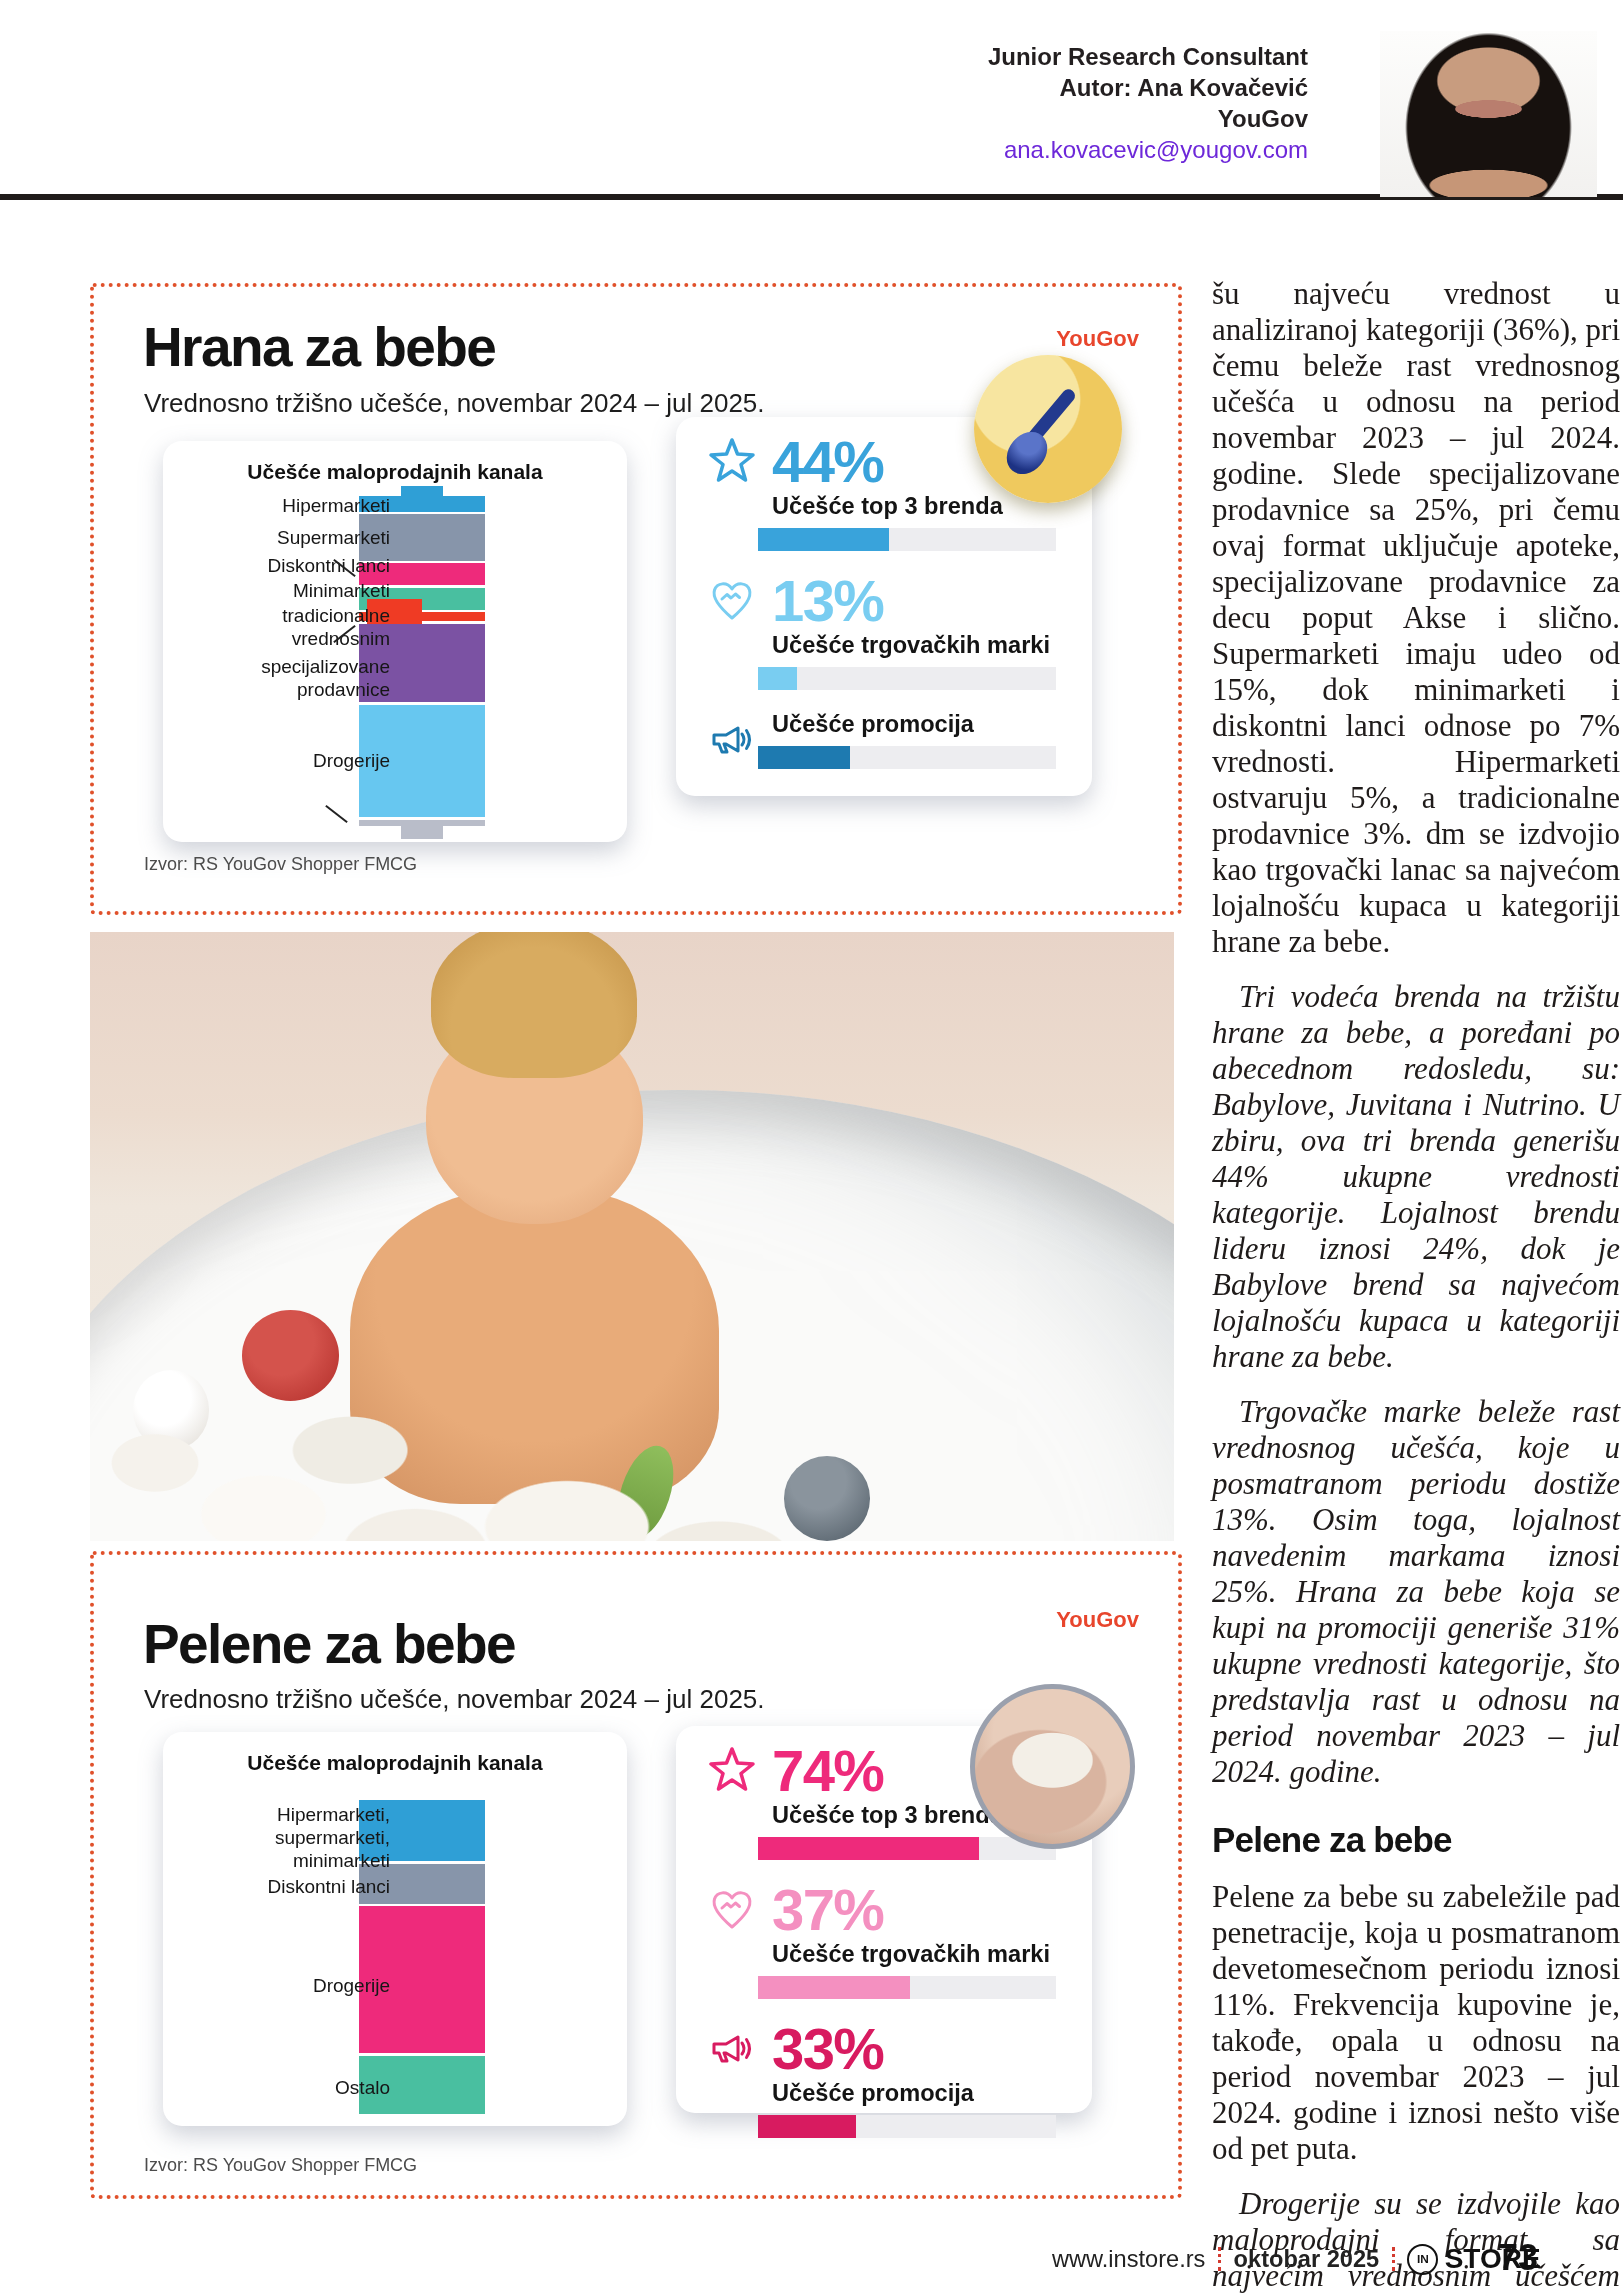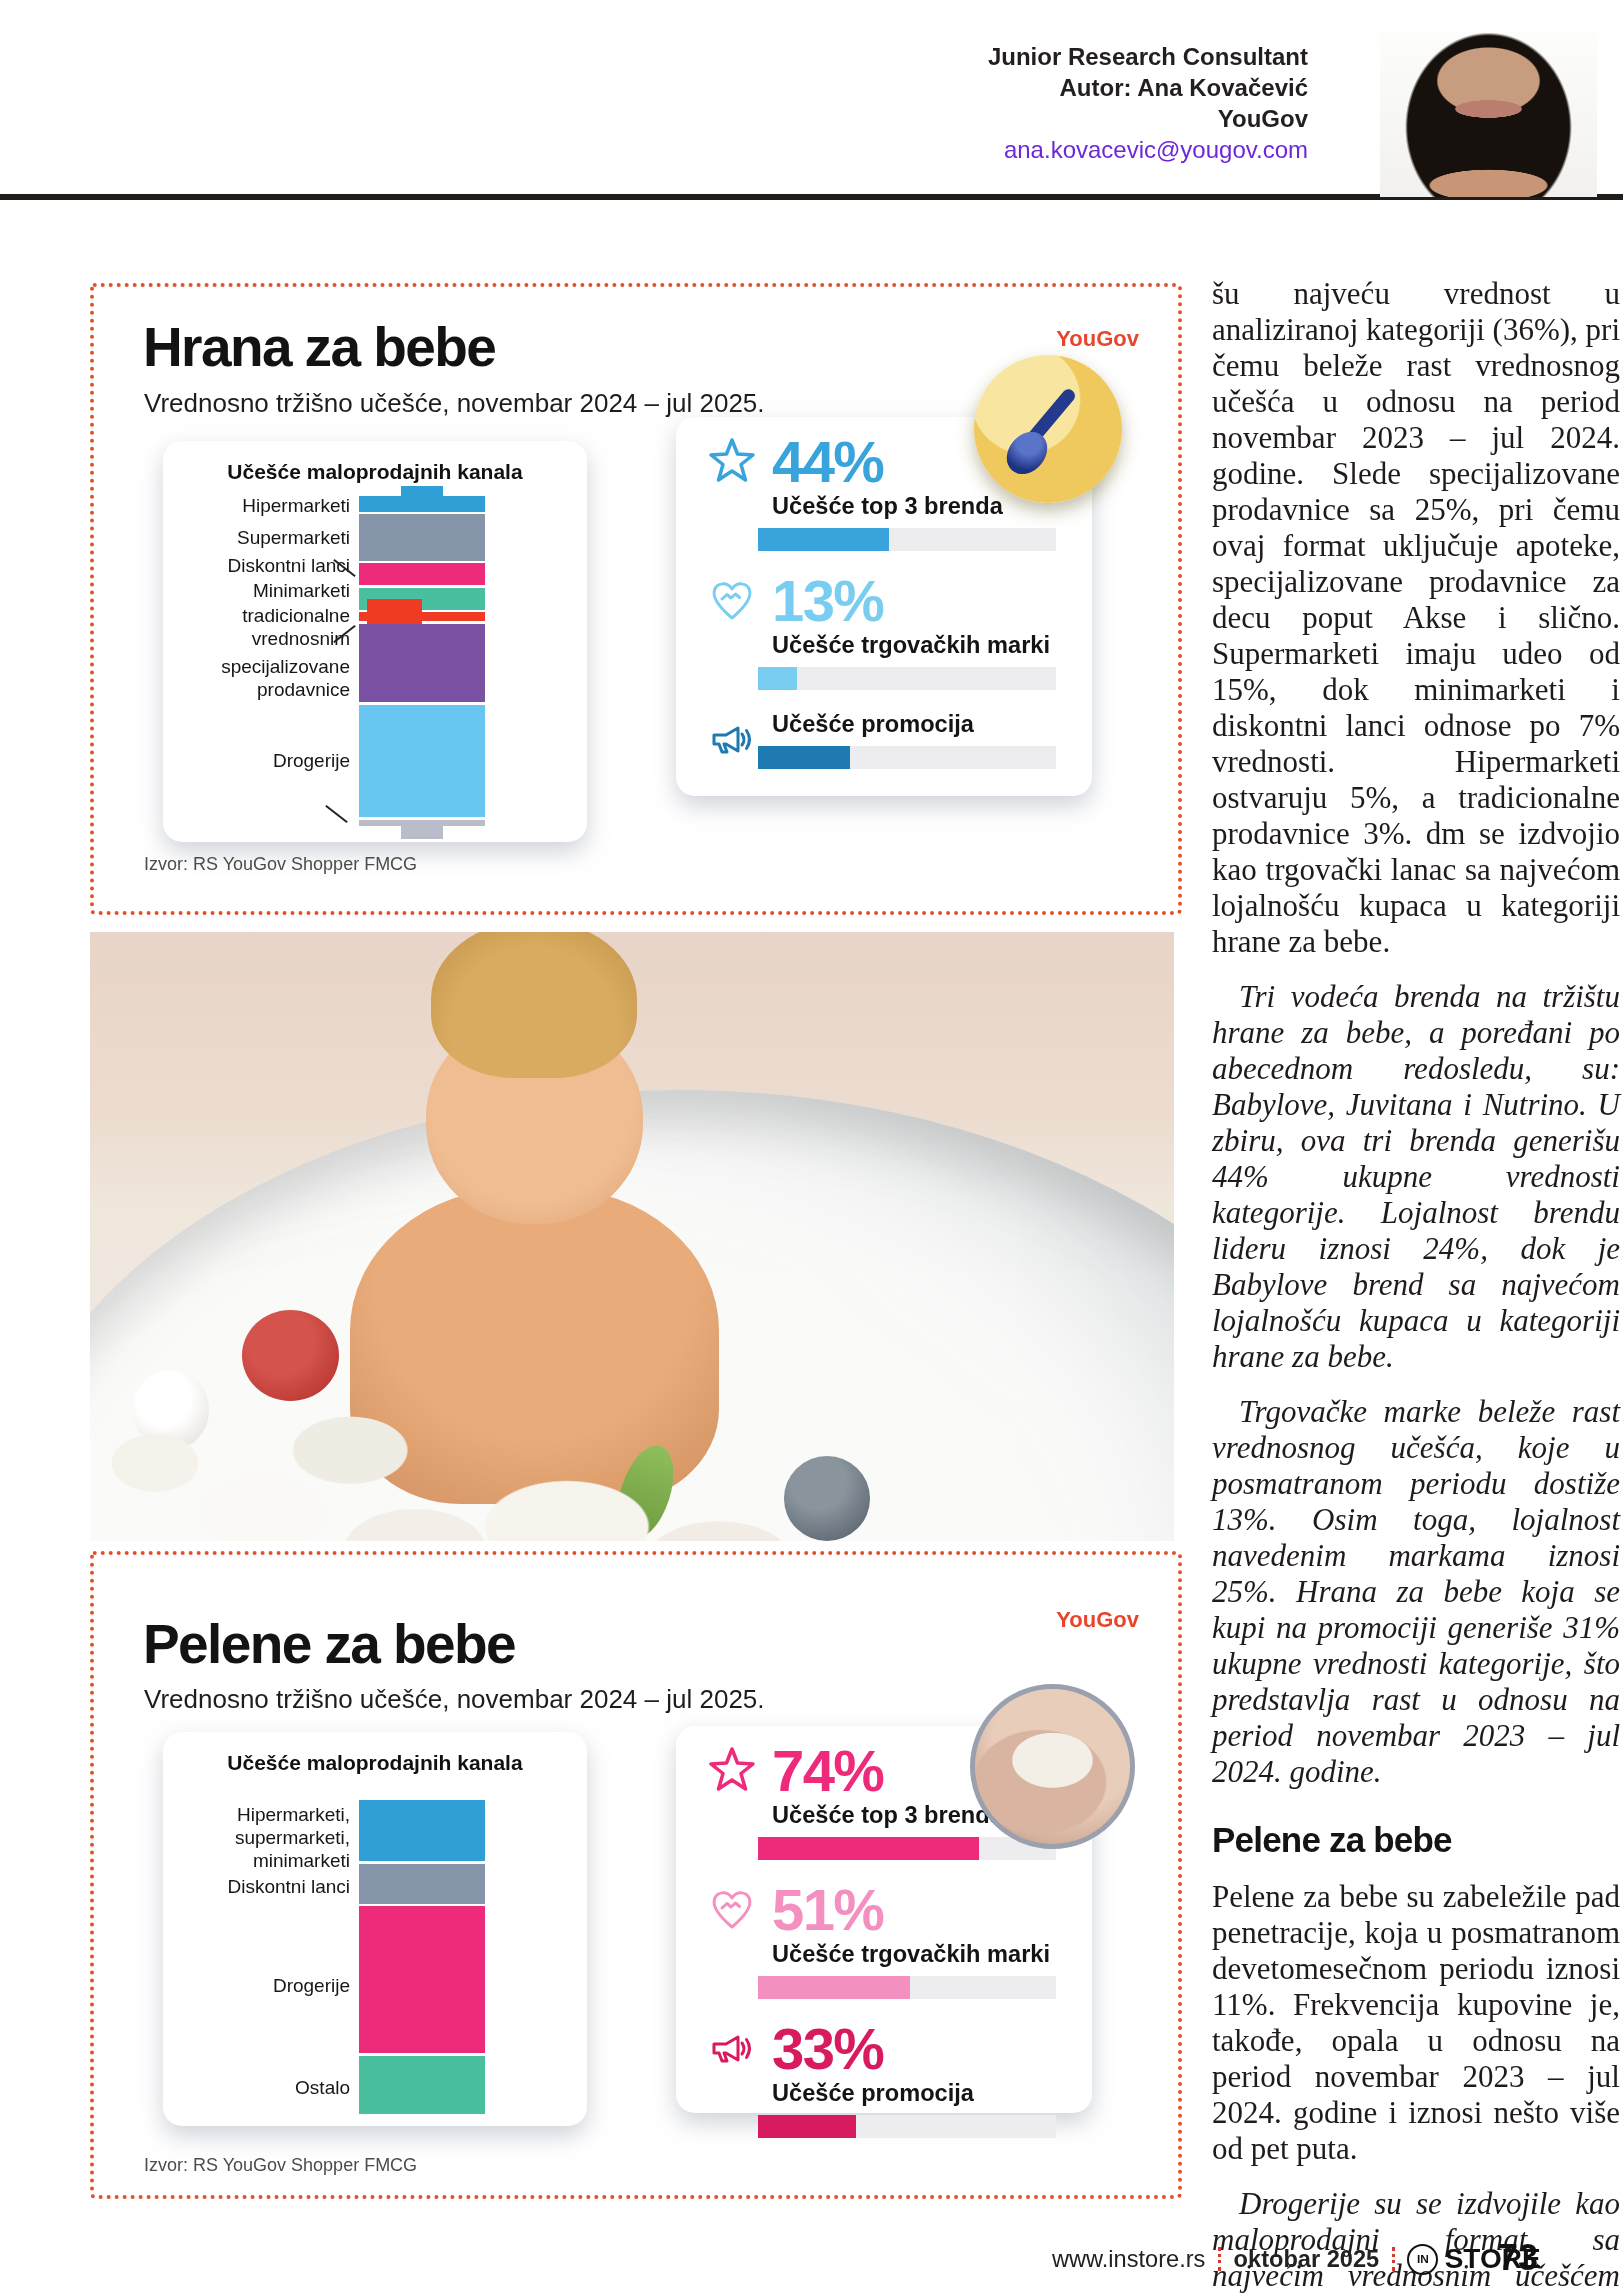--- a/index.html
+++ b/index.html
@@ -28,21 +28,21 @@
   #card0 .card-subtitle{top:101px;}
   #card1 .card-subtitle{top:129px;}
   .yougov-logo{position:absolute;right:39px;font-size:22px;font-weight:bold;color:#e8452c;}
   #card0 .yougov-logo{top:39px;}
   #card1 .yougov-logo{top:52px;}
   .source-note{position:absolute;left:50px;font-size:18px;color:#4c4c4c;}
   #card0 .source-note{top:567px;}
   #card1 .source-note{top:600px;}
   
   .inner-card{position:absolute;background:#fff;border-radius:19px;
-              box-shadow:0 9.4px 23.6px rgba(120,130,150,.35);}
+              box-shadow:0 9.4px 23.6px rgba(120,130,150,.35);padding-left:40px;}
   .channels-card{left:69px;width:424px;}
   #card0 .channels-card{top:154px;height:401px;}
   #card1 .channels-card{top:177px;height:394px;}
   .channels-title{position:absolute;top:19px;left:0;width:100%;text-align:center;
                   font-size:21px;font-weight:bold;color:#111;}
   .stack-bar{position:absolute;left:196px;width:126px;display:flex;flex-direction:column;}
   #card0 .stack-bar{top:55px;height:330px;}
   #card1 .stack-bar{top:68px;height:314px;}
   .slice{position:relative;}
   .slice + .slice{margin-top:2.4px;}
@@ -267,21 +267,21 @@
         <div class="stat-bar">
             <div class="stat-fill" style="width: 74%;"></div>
           </div>
       </div>
       <div class="stat-row" style="--accent: #f490c0;">
         <span class="stat-icon">
           <svg viewBox="0 0 100 100" fill="none" stroke="currentColor" stroke-width="6" stroke-linejoin="round" stroke-linecap="round">
             <path d="M50 86 C24 64 10 46 15 30 C20 15 40 13 50 28 C60 13 80 15 85 30 C90 46 76 64 50 86 Z"></path>
             <path d="M30 48 l10 -9 l8 7 l9 -8 l8 7"></path>
           </svg></span>
-        <div class="stat-value">51%</div>
+        <div class="stat-value">37%</div>
         <div class="stat-label">Učešće trgovačkih marki</div>
         <div class="stat-bar">
             <div class="stat-fill" style="width: 51%;"></div>
           </div>
       </div>
       <div class="stat-row" style="--accent: #d81b60;">
         <span class="stat-icon">
           <svg viewBox="0 0 100 100" fill="none" stroke="currentColor" stroke-width="6" stroke-linejoin="round" stroke-linecap="round">
             <path d="M14 42 L14 60 L24 60 L30 76 L40 76 L34 60 L38 60 L62 74 L62 28 L38 42 Z"></path>
             <path d="M70 40 Q78 51 70 62"></path>

